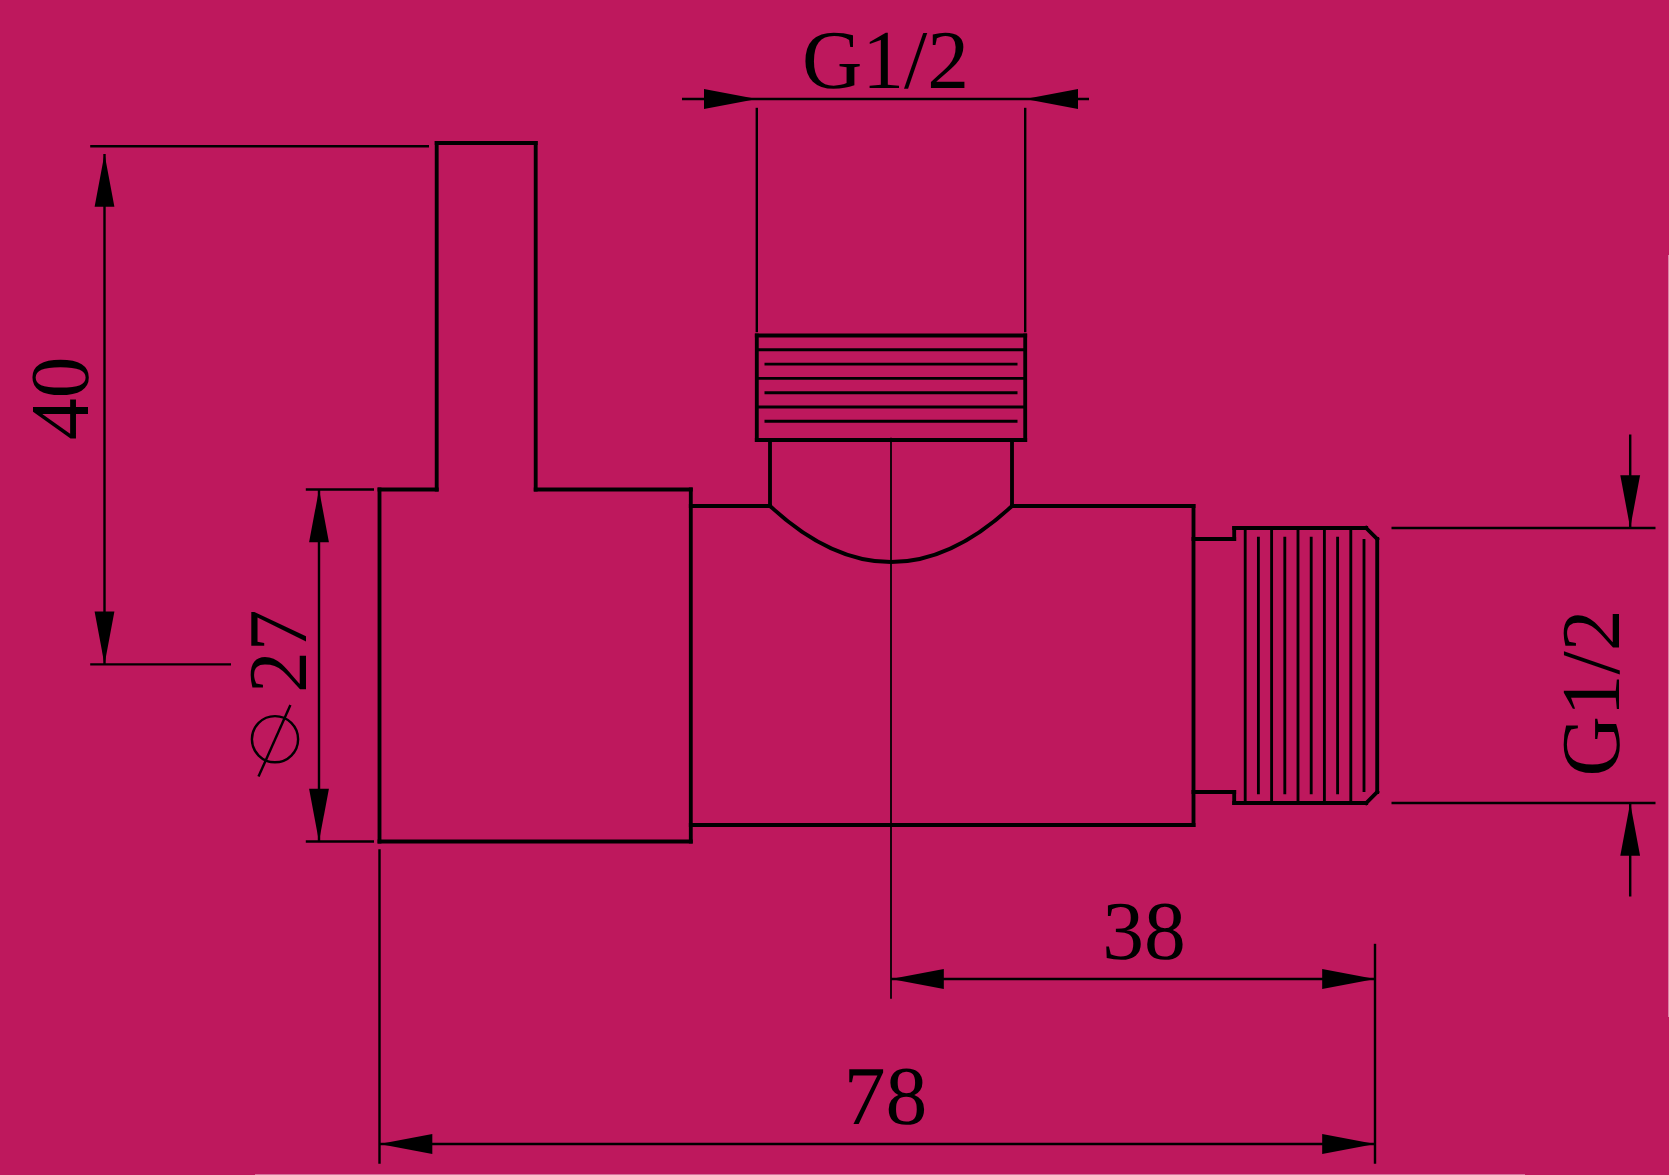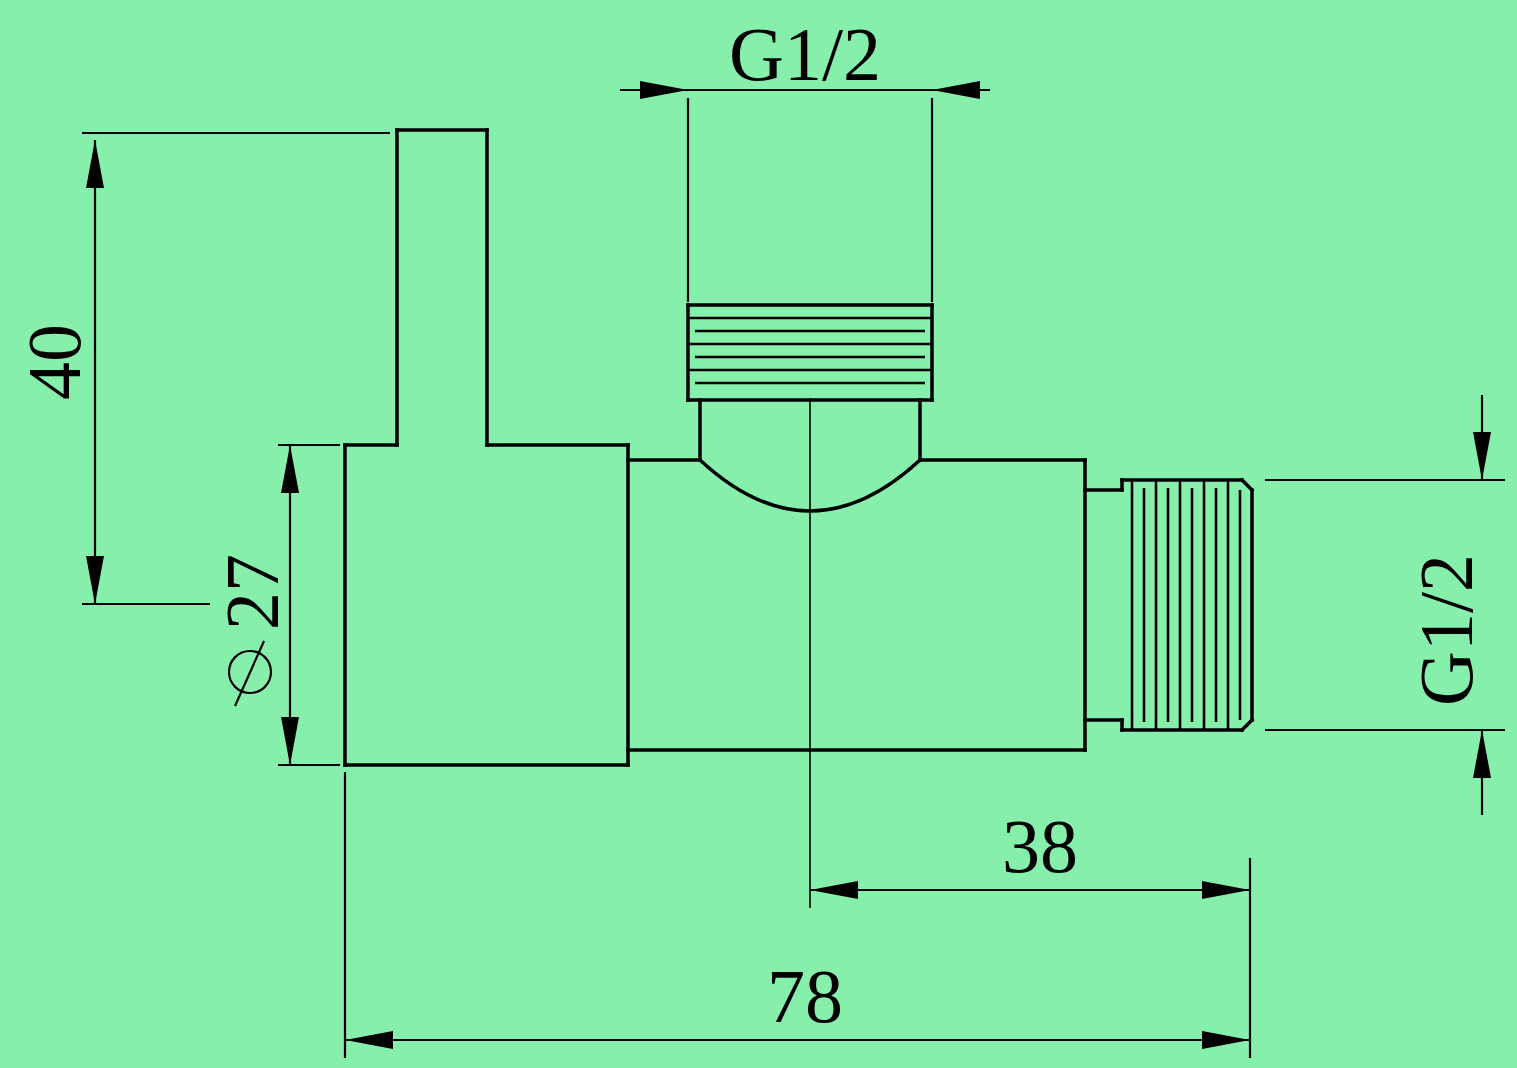--- a/index.html
+++ b/index.html
@@ -4,21 +4,21 @@
 <style>
   html, body {
     margin: 0;
     padding: 0;
     background: #ffffff;
   }
   .stage {
     position: relative;
     width: 1517px;
     height: 1068px;
-    background: #86efac;
+    background: #be185d;
     overflow: hidden;
   }
   svg { display: block; }
   .outline { stroke: #000; stroke-width: 3.5; fill: none; stroke-linecap: square; }
   .thread  { stroke: #000; stroke-width: 2.6; fill: none; stroke-linecap: butt; }
   .center  { stroke: #000; stroke-width: 1.6; fill: none; }
   .dim     { stroke: #000; stroke-width: 2.2; fill: none; stroke-linecap: butt; }
   .arrow   { fill: #000; stroke: none; }
   .dimtext {
     fill: #000;

